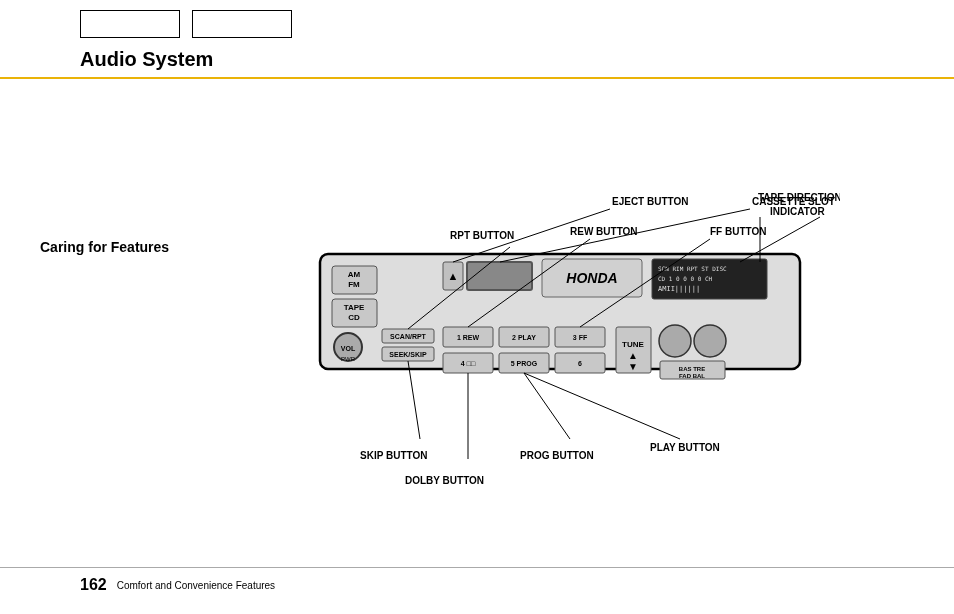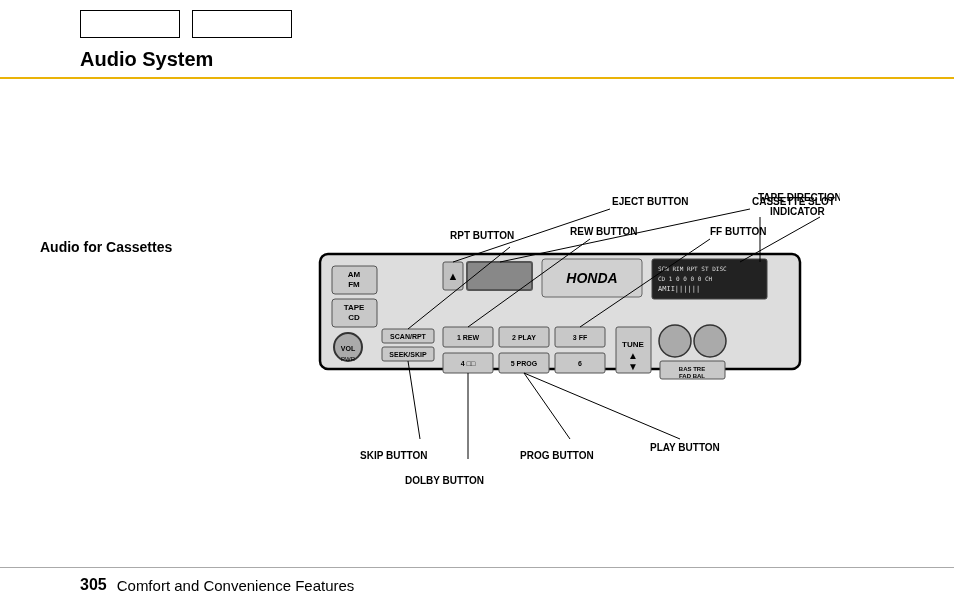--- a/index.html
+++ b/index.html
@@ -53,38 +53,38 @@
       position: relative;
       min-height: 440px;
     }
 
     .page-number {
       font-size: 16px;
       font-weight: bold;
     }
 
     .bottom-text {
-      font-size: 15px;
+      font-size: 10px;
     }
   </style>
 </head>
 <body>
 
 <div class="top-boxes">
   <div class="top-box"></div>
   <div class="top-box"></div>
 </div>
 
 <div class="page-title-row">
   <div class="page-title">Audio System</div>
 </div>
 
 <div class="main-content">
   <div class="left-panel">
-    <div class="section-label">Audio for Cassettes</div>
+    <div class="section-label">Caring for Features</div>
   </div>
 
   <div class="diagram-area">
     
     <svg width="580" height="420" viewBox="0 0 580 420">
 
       <rect x="60" y="155" width="480" height="115" rx="8" ry="8" fill="#ddd" stroke="#000" stroke-width="2.5"></rect>
 
       <rect x="72" y="167" width="45" height="28" rx="3" fill="#c8c8c8" stroke="#555" stroke-width="1"></rect>
       <text x="94" y="178" font-size="8" text-anchor="middle" font-weight="bold">AM</text>
@@ -178,15 +178,15 @@
 
       <text x="498" y="102" font-size="10" font-weight="bold">TAPE DIRECTION</text>
       <text x="510" y="116" font-size="10" font-weight="bold">INDICATOR</text>
       <line x1="500" y1="118" x2="500" y2="163" stroke="#000" stroke-width="1"></line>
 
     </svg>
   </div>
 </div>
 
 <div style="position: absolute; bottom: 12px; left: 0; right: 0; padding: 8px 80px; border-top: 1px solid #aaa; display: flex; align-items: center; gap: 10px;">
-  <span class="page-number">305</span>
+  <span class="page-number">162</span>
   <span class="bottom-text">Comfort and Convenience Features</span>
 </div>
 
 </body></html>

